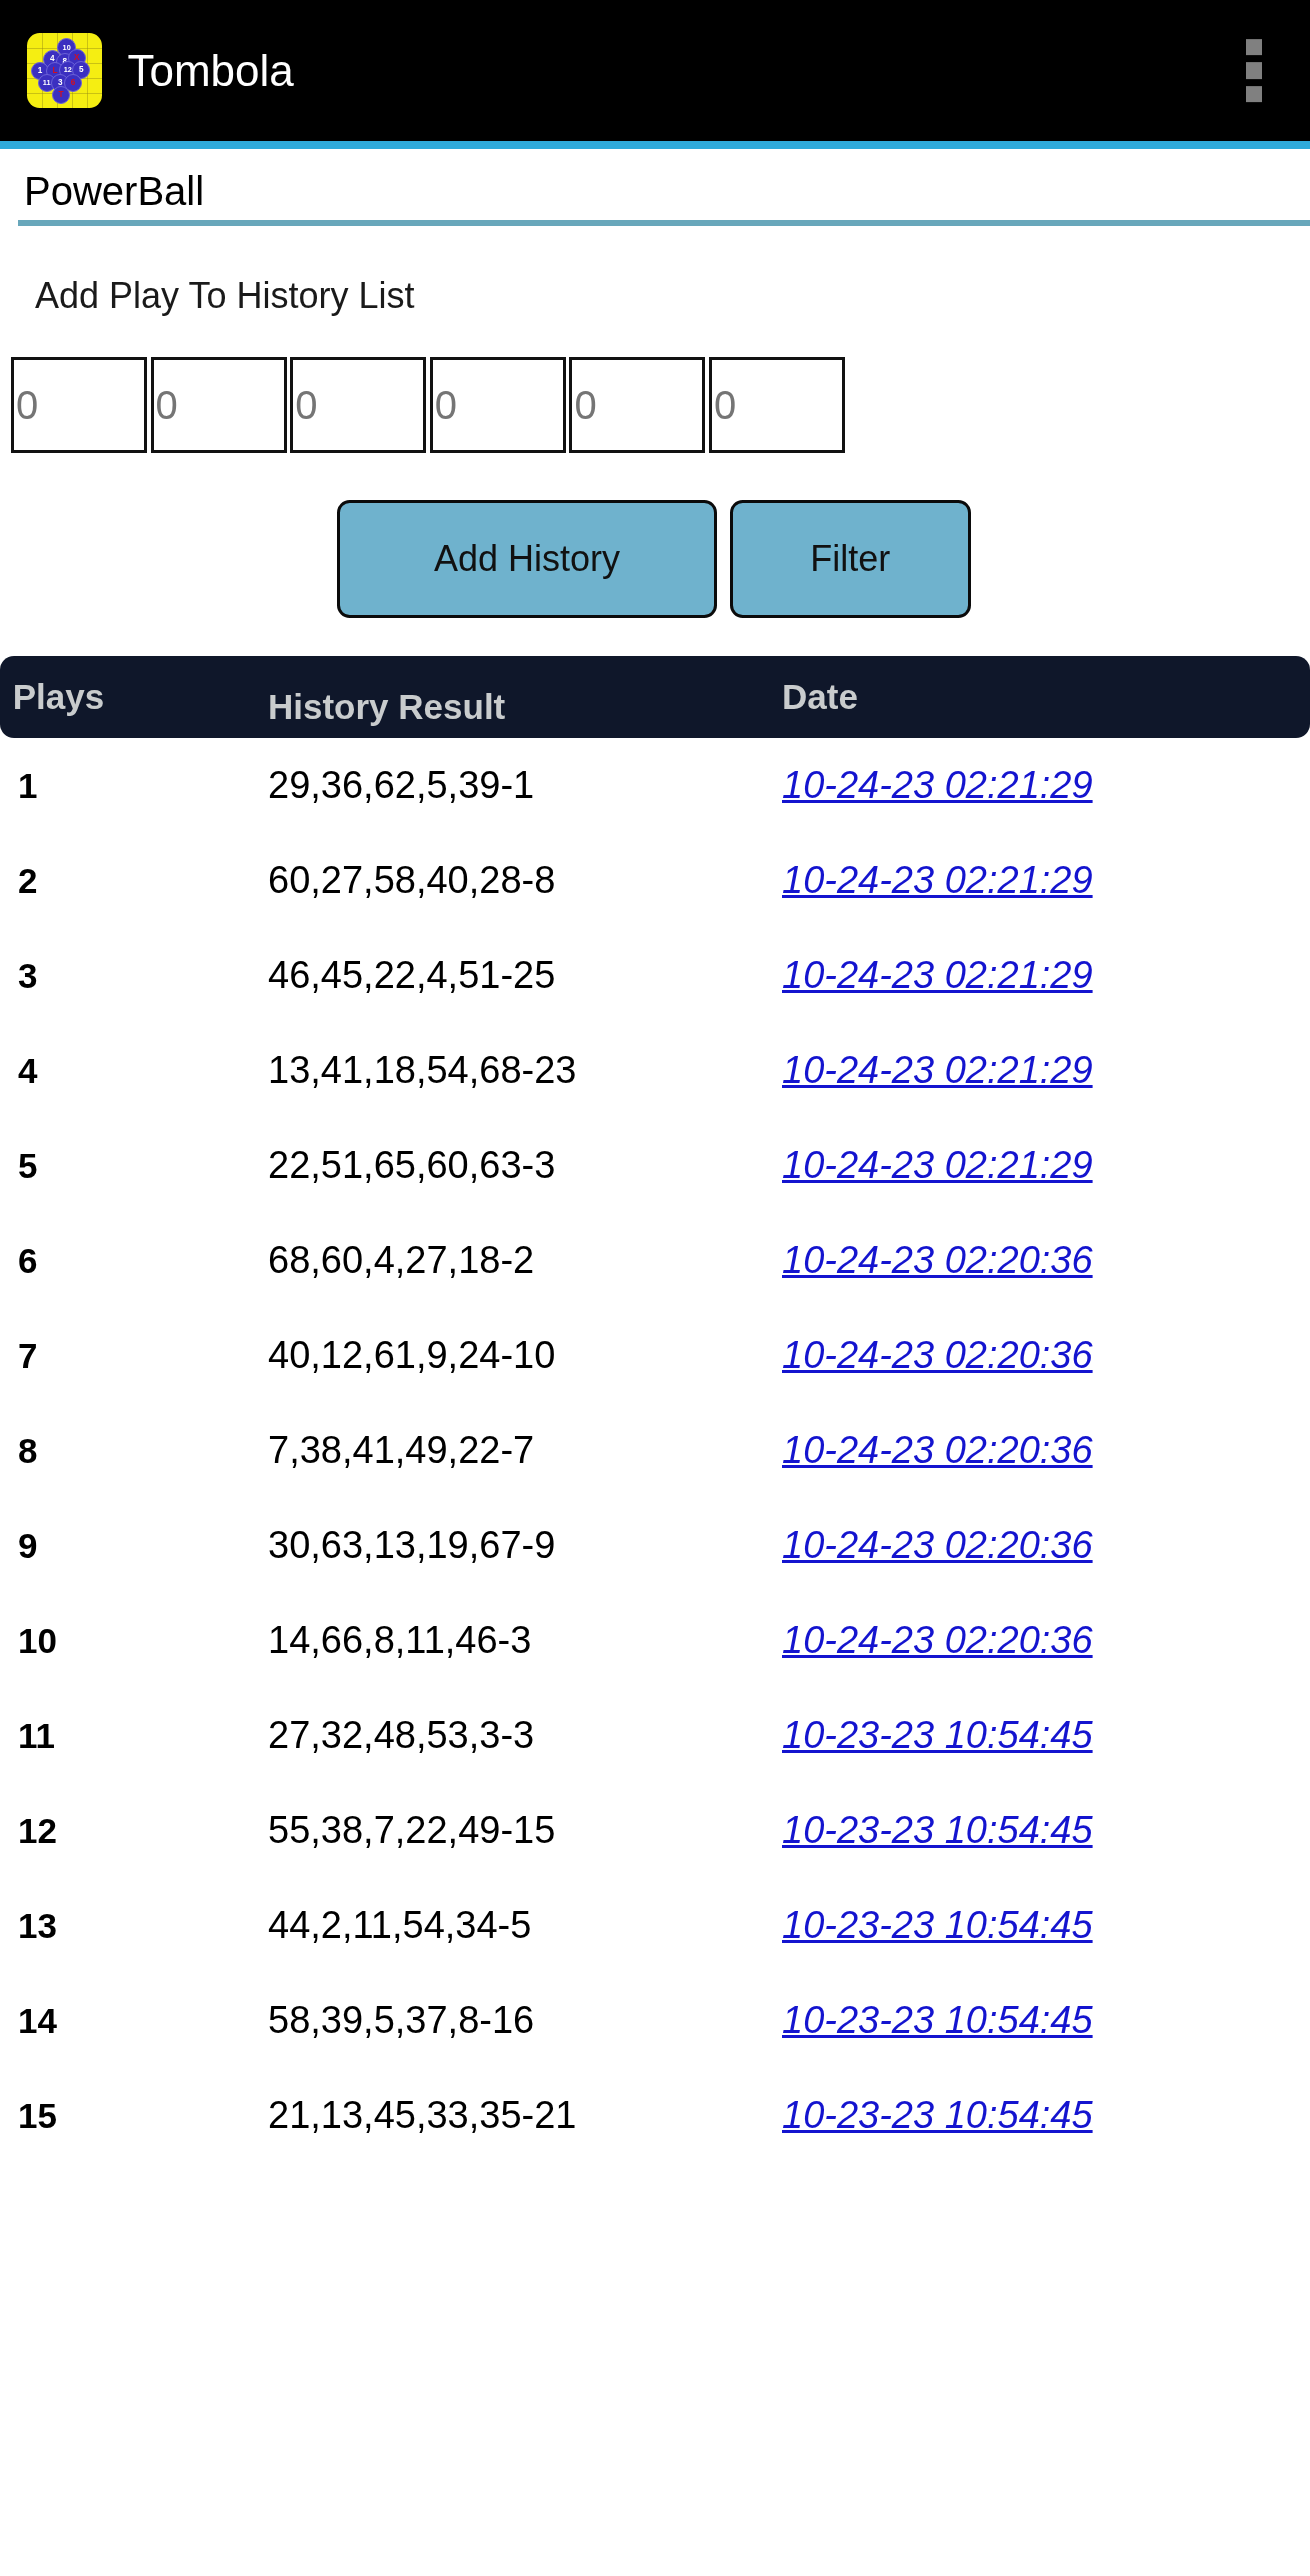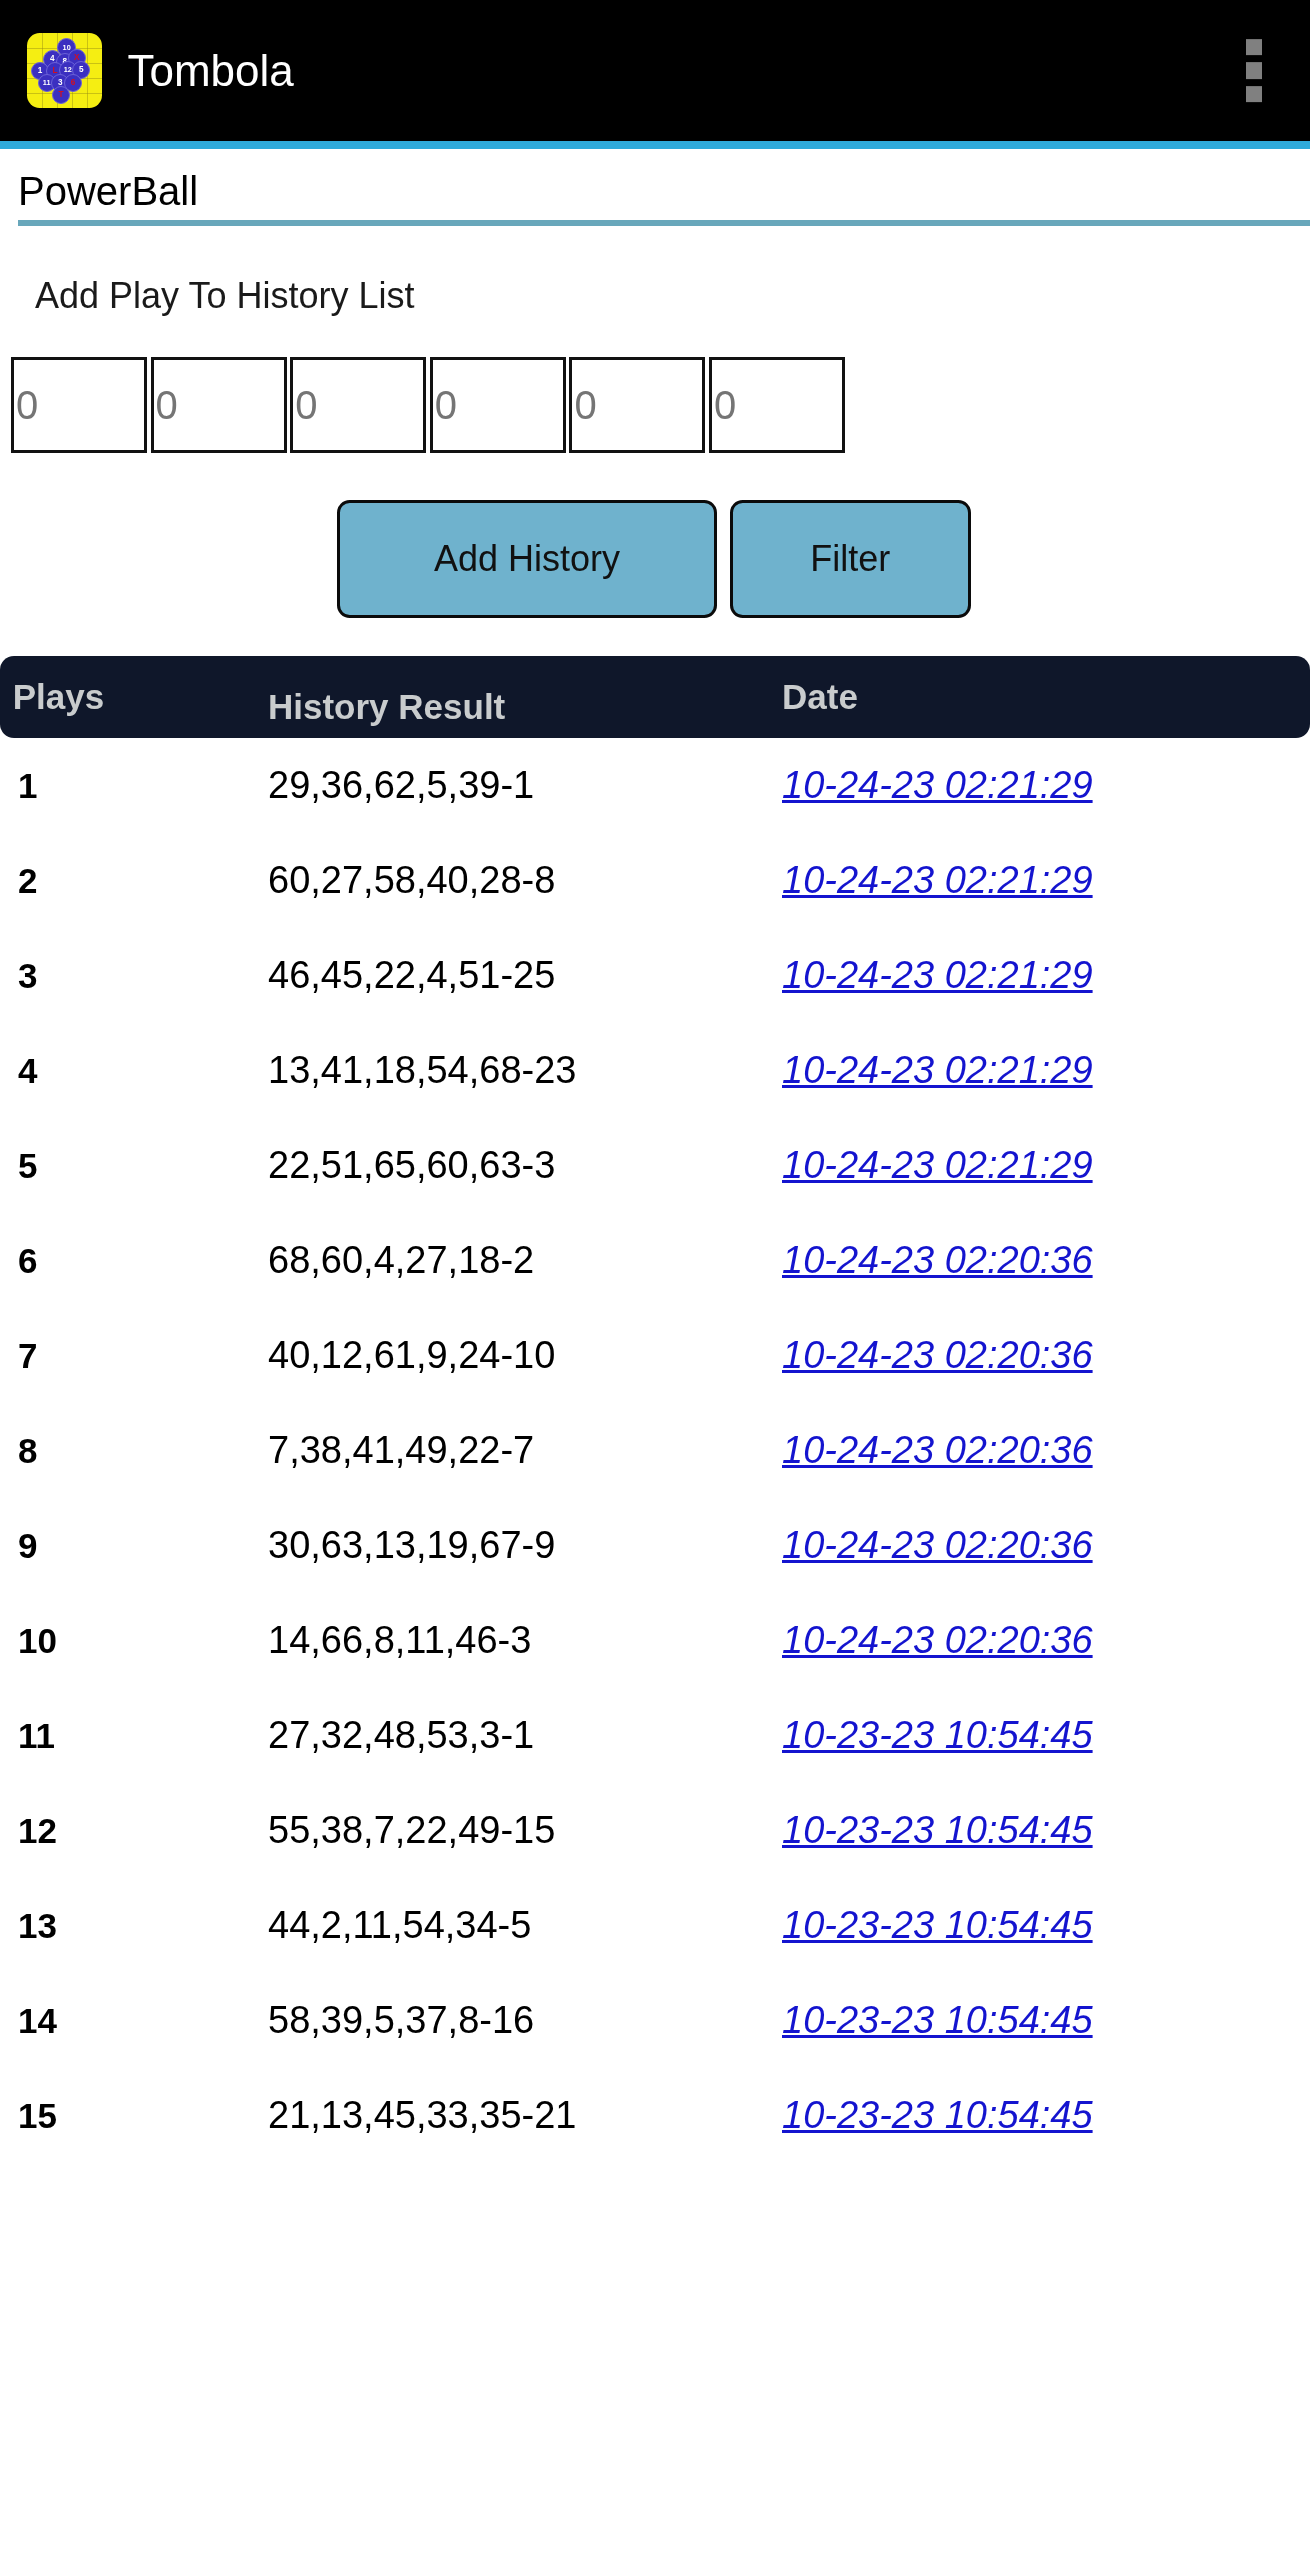--- a/index.html
+++ b/index.html
@@ -84,21 +84,21 @@
     width: 100%;
   }
 
   
   .title-field-wrap {
     padding: 20px 0 0 0;
   }
   .title-field {
     font-size: 40px;
     color: #000000;
-    padding-left: 18px;
+    padding-left: 24px;
     padding-bottom: 5.5px;
     font-family: "Liberation Sans", sans-serif;
   }
   .title-underline {
     height: 6.4px;
     background: #68a7bb;
     margin-left: 18px;
     margin-right: 0px;
   }
 
@@ -322,21 +322,21 @@
         <div class="td-result">30,63,13,19,67-9</div>
         <div class="td-date"><span class="date-link">10-24-23 02:20:36</span></div>
       </div>
       <div class="trow">
         <div class="td-plays">10</div>
         <div class="td-result">14,66,8,11,46-3</div>
         <div class="td-date"><span class="date-link">10-24-23 02:20:36</span></div>
       </div>
       <div class="trow">
         <div class="td-plays">11</div>
-        <div class="td-result">27,32,48,53,3-1</div>
+        <div class="td-result">27,32,48,53,3-3</div>
         <div class="td-date"><span class="date-link">10-23-23 10:54:45</span></div>
       </div>
       <div class="trow">
         <div class="td-plays">12</div>
         <div class="td-result">55,38,7,22,49-15</div>
         <div class="td-date"><span class="date-link">10-23-23 10:54:45</span></div>
       </div>
       <div class="trow">
         <div class="td-plays">13</div>
         <div class="td-result">44,2,11,54,34-5</div>

